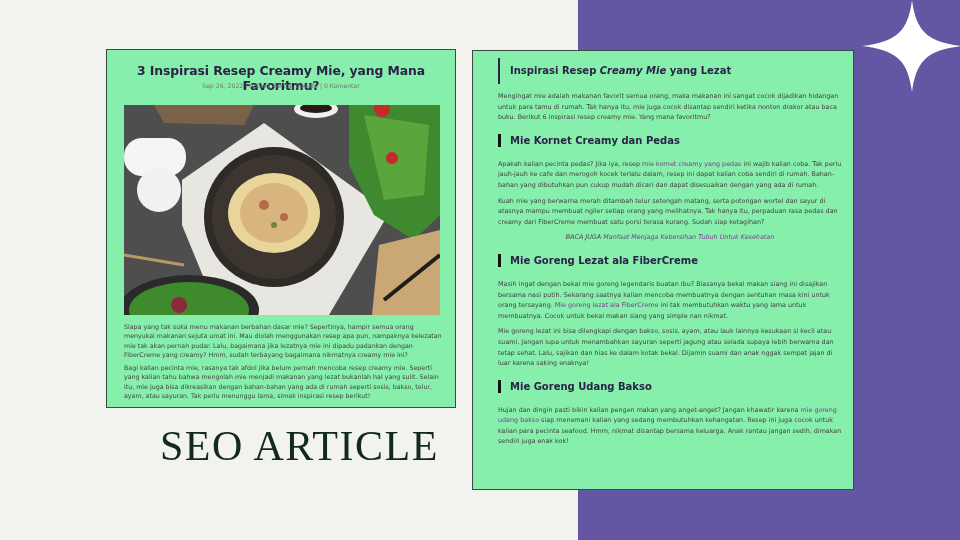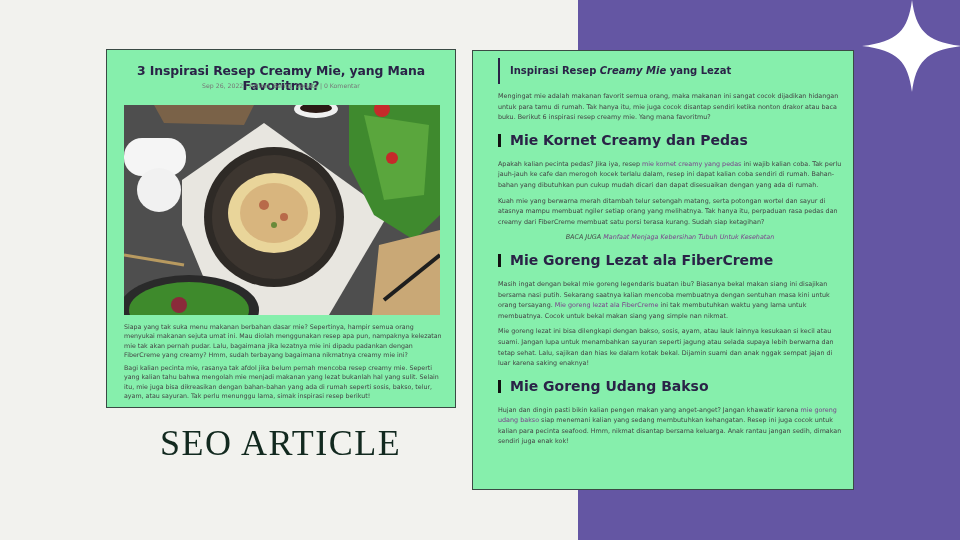--- a/index.html
+++ b/index.html
@@ -15,25 +15,25 @@
   .l-title { position: absolute; left: 0; top: 13px; width: 100%; text-align: center; font-size: 12.4px; font-weight: bold; color: #2a2347; letter-spacing: -0.1px; }
   .l-meta { position: absolute; left: 0; top: 32px; width: 100%; text-align: center; font-size: 6.2px; color: #777; }
   .l-photo { position: absolute; left: 17px; top: 55px; width: 316px; height: 210px; overflow: hidden; background: #4b4b4b; }
   .l-body { position: absolute; left: 17px; top: 272px; width: 318px; font-size: 6.3px; line-height: 9.3px; color: #444; }
   .l-body p { margin-bottom: 4px; }
 
   .r-heading { position: absolute; left: 25px; top: 7px; height: 26px; border-left: 2.5px solid #2a2347; padding-left: 10px; font-size: 10px; font-weight: bold; color: #2a2347; line-height: 26px; }
   .r-heading i { font-style: italic; }
   .r-content { position: absolute; left: 25px; top: 40px; width: 344px; font-size: 6.4px; line-height: 10.6px; color: #444; }
   .r-content p { margin-bottom: 5px; }
-  .r-sub { border-left: 3px solid #111; padding-left: 9px; font-size: 14px; font-weight: bold; color: #2a2347; margin: 11px 0 12px 0; height: 13px; line-height: 13px; }
+  .r-sub { border-left: 3px solid #111; padding-left: 9px; font-size: 10px; font-weight: bold; color: #2a2347; margin: 11px 0 12px 0; height: 13px; line-height: 13px; }
   .link { color: #7a3e8a; margin-top: 28px; }
   .baca { font-style: italic; color: #444; text-align: center; }
 
-  .seo-title { position: absolute; left: 160px; top: 422px; font-family: "Liberation Serif", serif; font-size: 36px; color: #12291f; letter-spacing: 1.5px; }
+  .seo-title { position: absolute; left: 160px; top: 422px; font-family: "Liberation Serif", serif; font-size: 42px; color: #12291f; letter-spacing: 1.5px; }
 </style>
 </head>
 <body>
 
 <div class="purple-bg"></div>
 <svg class="sparkle" viewBox="0 0 100 92">
   <path d="M50 0 C54 30 64 42 100 46 C64 50 54 62 50 92 C46 62 36 50 0 46 C36 42 46 30 50 0 Z" fill="#ffffff"></path>
 </svg>
 
 <div class="card card-left">

